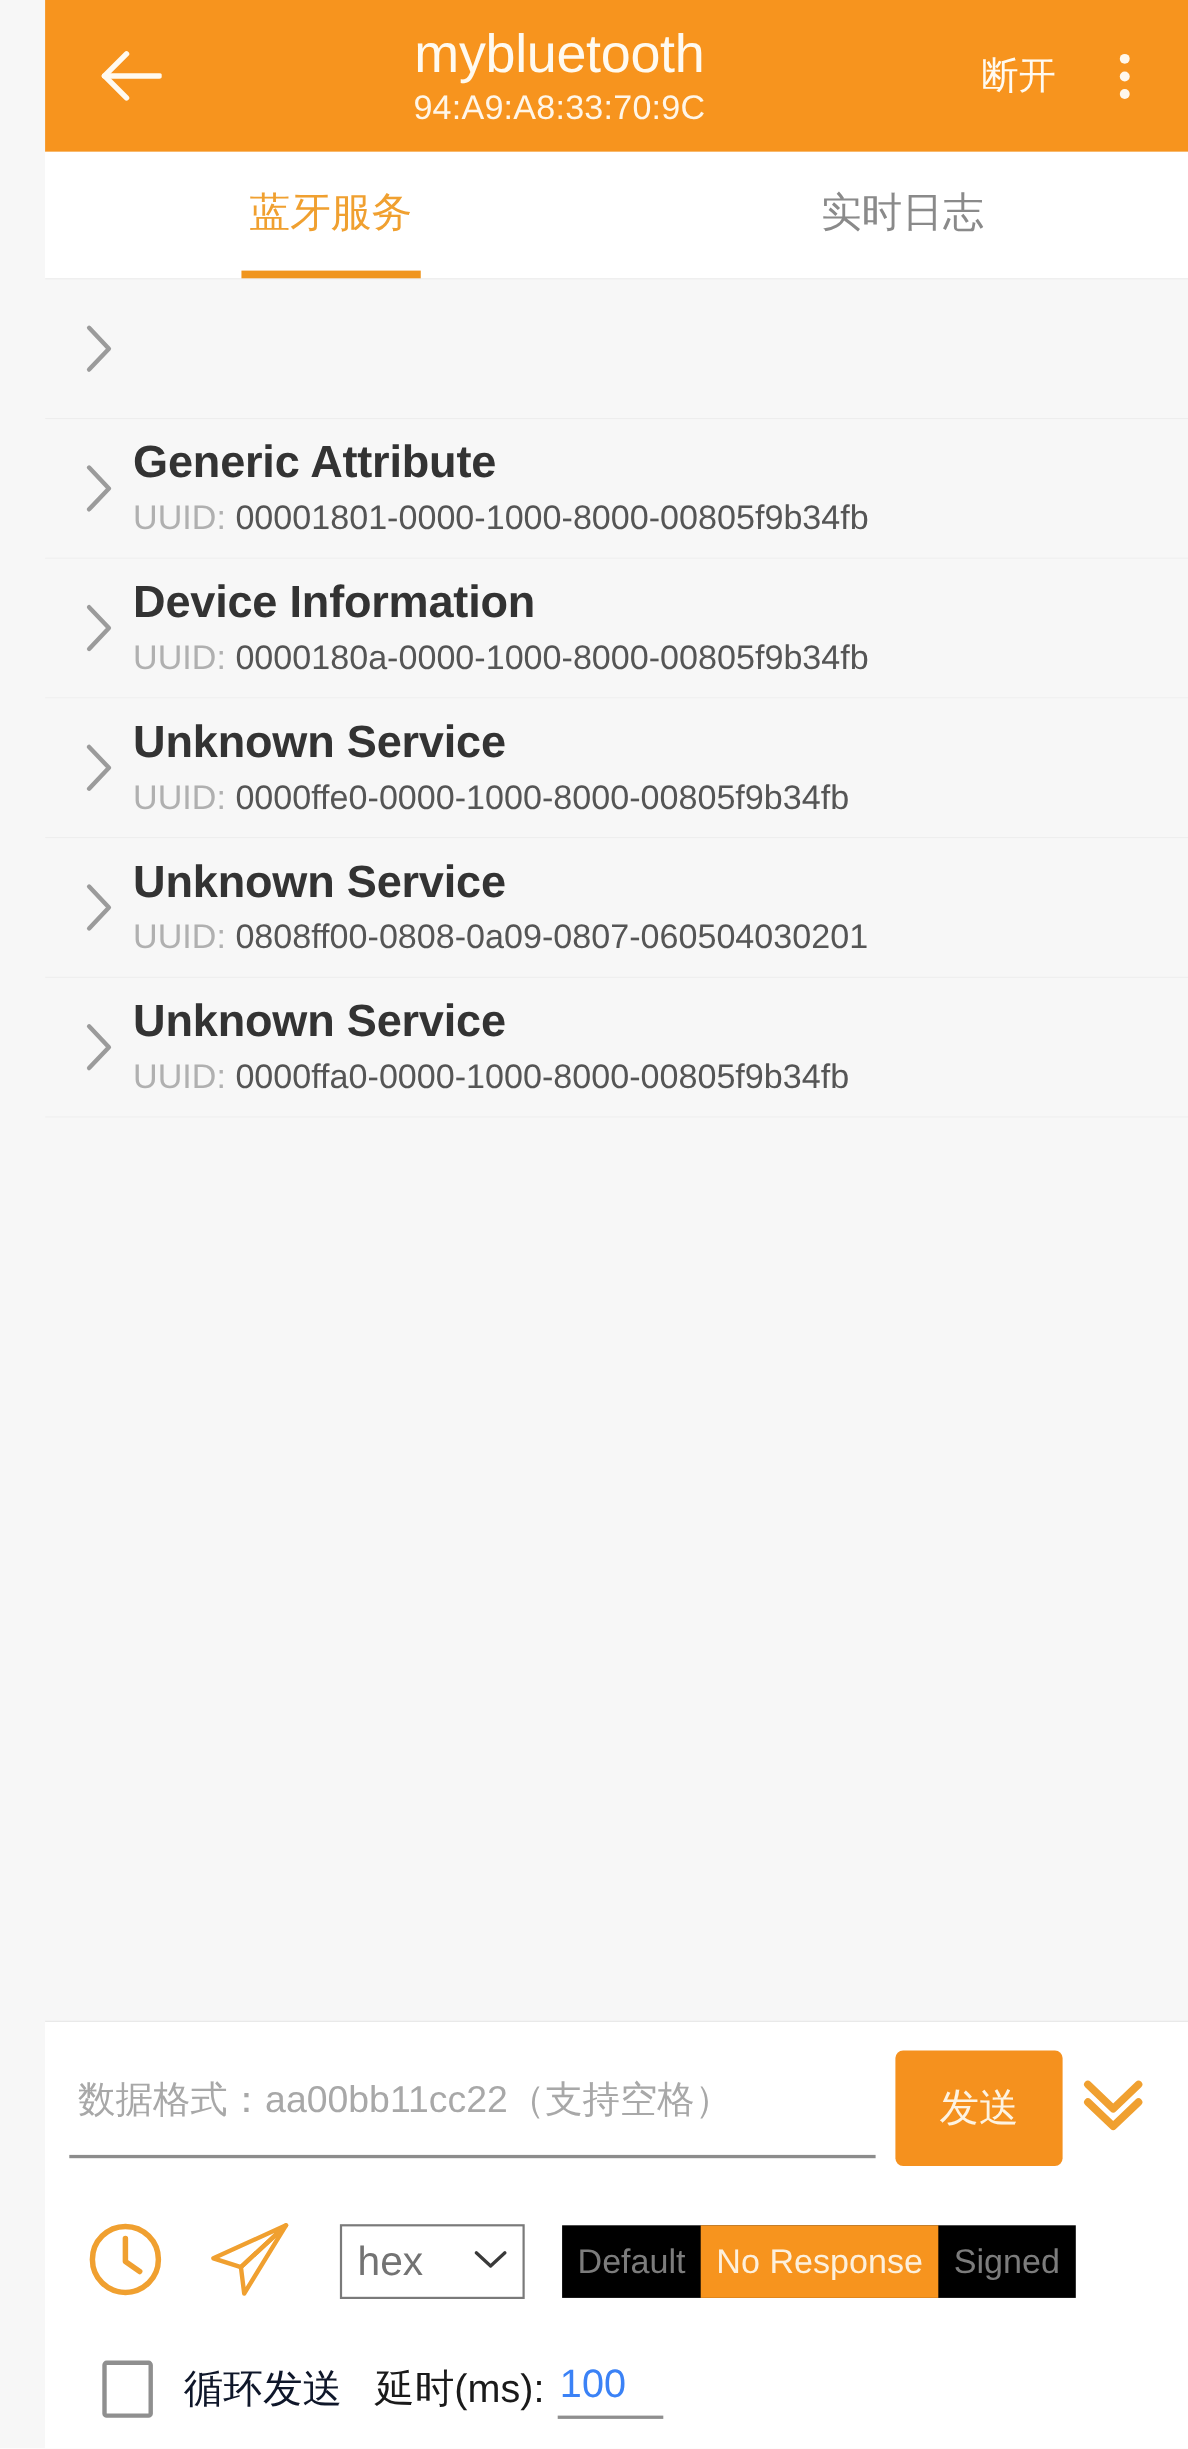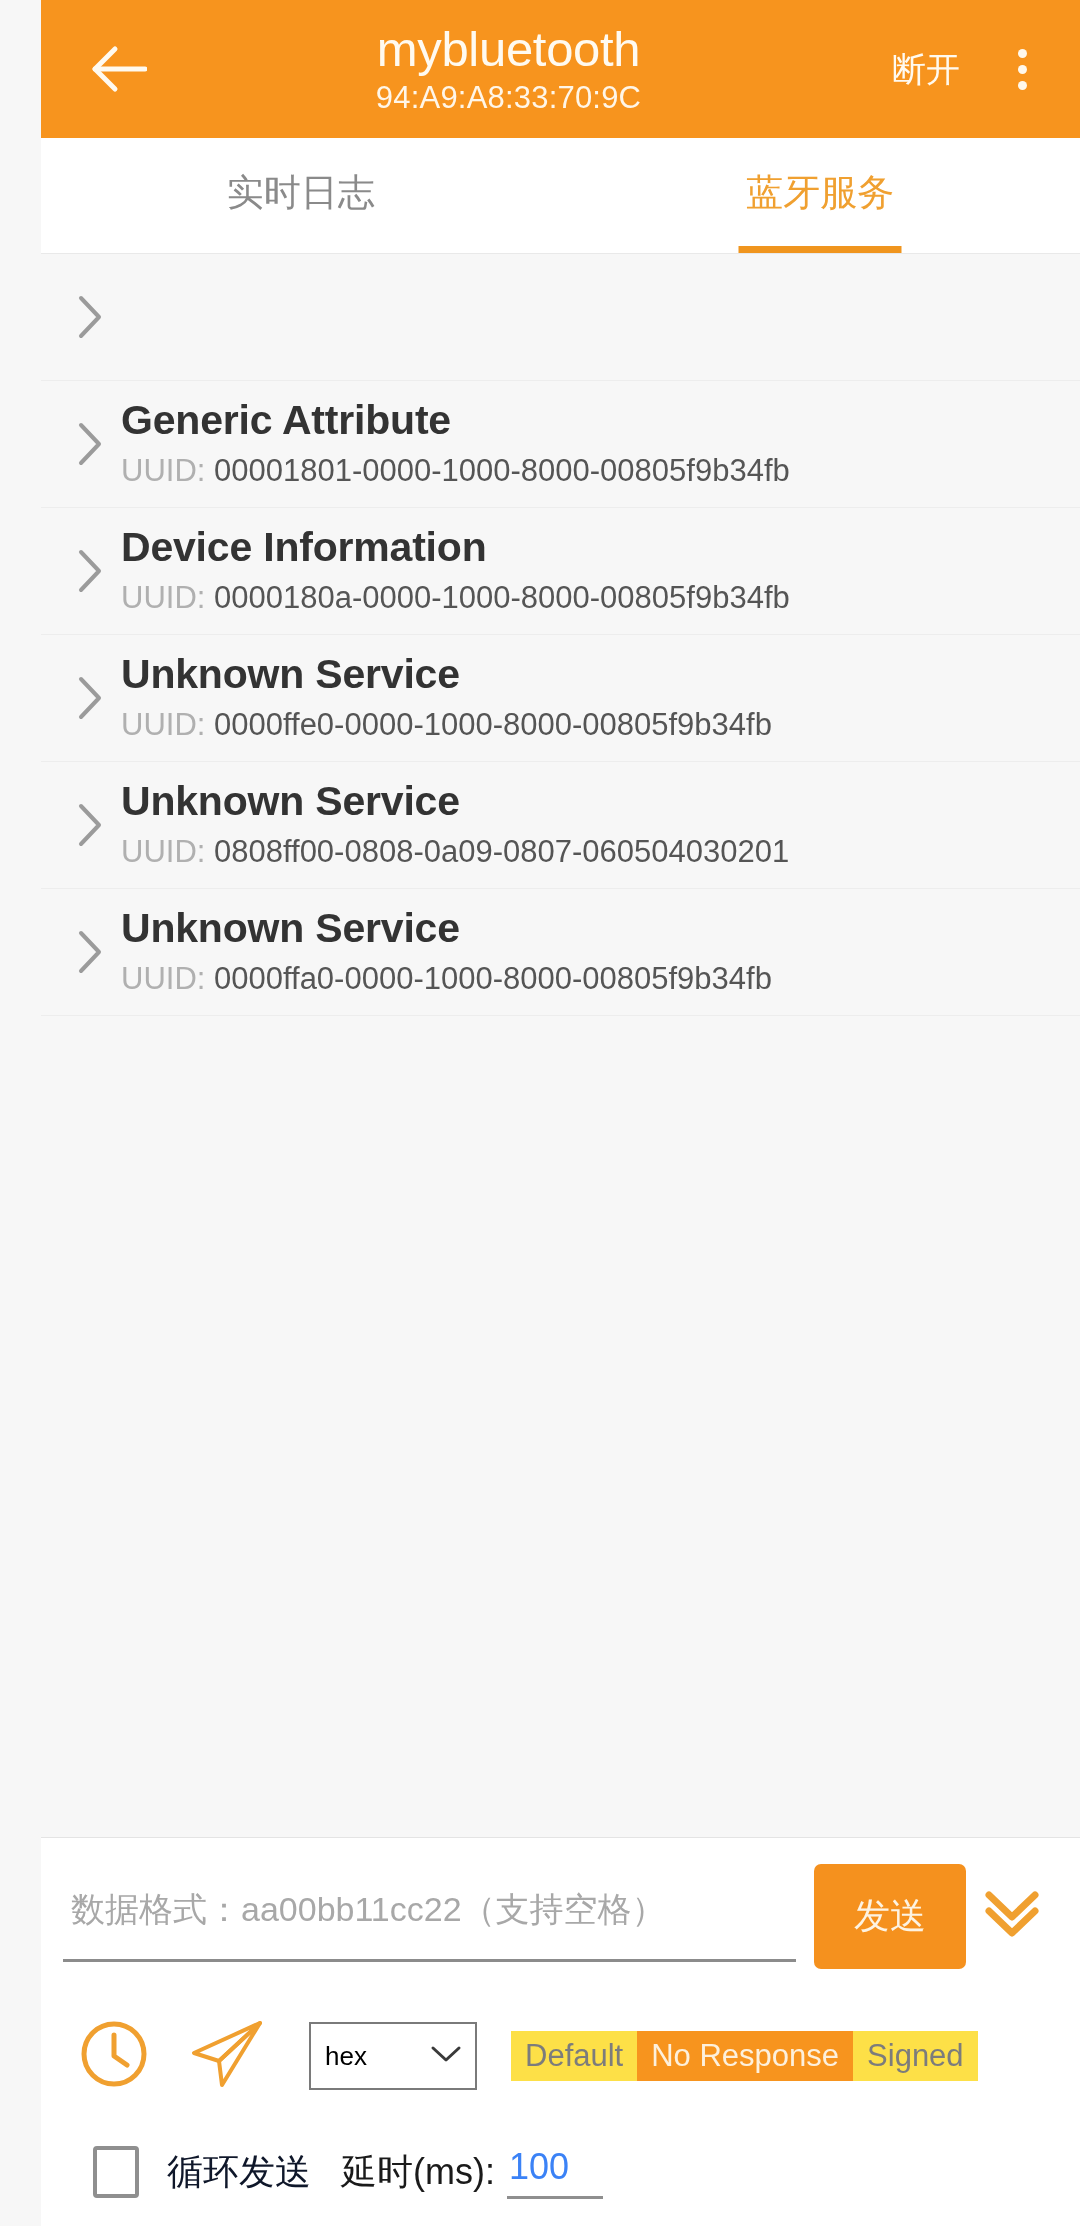--- a/index.html
+++ b/index.html
@@ -257,31 +257,31 @@
     height: 68px;
     border: 2px solid #7a7a7a;
     background: #ffffff;
     display: flex;
     align-items: center;
     padding: 0 12px 0 14px;
     cursor: pointer;
   }
   .fmt-select .val {
     flex: 1 1 auto;
-    font-size: 26px;
-    color: #000000;
+    font-size: 37px;
+    color: #737373;
     line-height: 34px;
   }
 
   .seg {
     margin-left: 34px;
-    height: 50px;
+    height: 66px;
     display: flex;
     align-items: stretch;
-    background: #fde047;
+    background: #000000;
   }
   .seg-item {
     display: flex;
     align-items: center;
     justify-content: center;
     padding: 0 14px;
     font-size: 31px;
     color: #7c7c7c;
     cursor: pointer;
     white-space: nowrap;
@@ -356,27 +356,27 @@
     <div class="disconnect-btn">断开</div>
 
     <div class="overflow-btn">
       <i></i>
       <i></i>
       <i></i>
     </div>
   </div>
 
   <div class="tabbar">
-    <div class="tab">
-      <span>实时日志</span>
-
-    </div>
     <div class="tab active">
       <span>蓝牙服务</span>
       <span class="underline"></span>
+    </div>
+    <div class="tab">
+      <span>实时日志</span>
+
     </div>
   </div>
 
   <div class="list">
 
     <div class="srv-row">
       <div class="srv-chev">
         <svg width="30" height="46" viewBox="0 0 30 46" aria-hidden="true">
           <path d="M6 4 L24 23 L6 42" fill="none" stroke="#9b9b9b" stroke-width="4" stroke-linecap="round" stroke-linejoin="round"></path>
         </svg>

